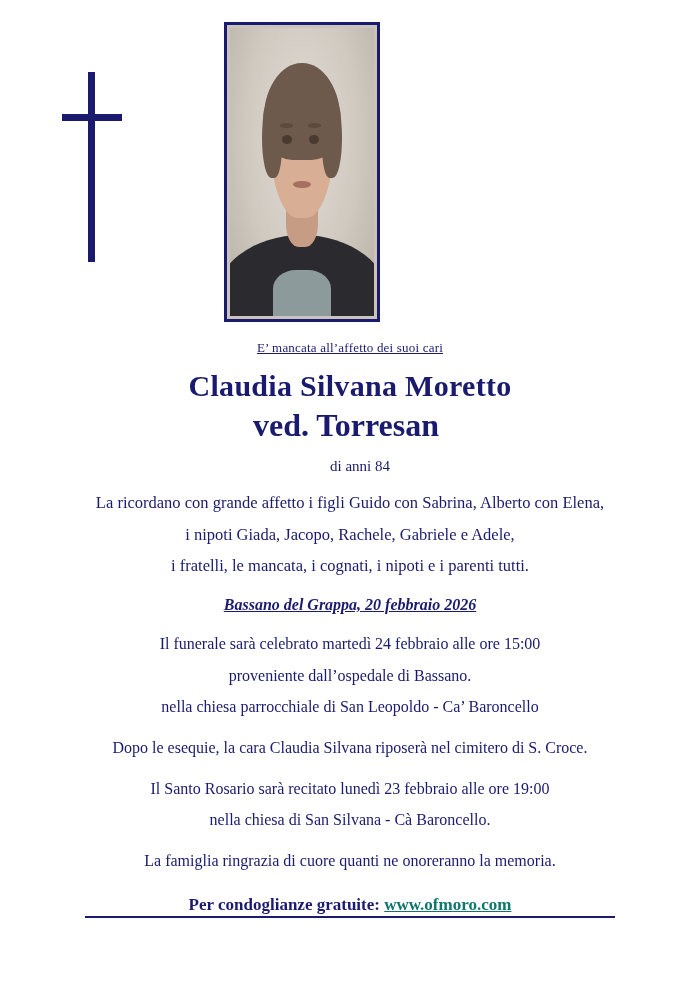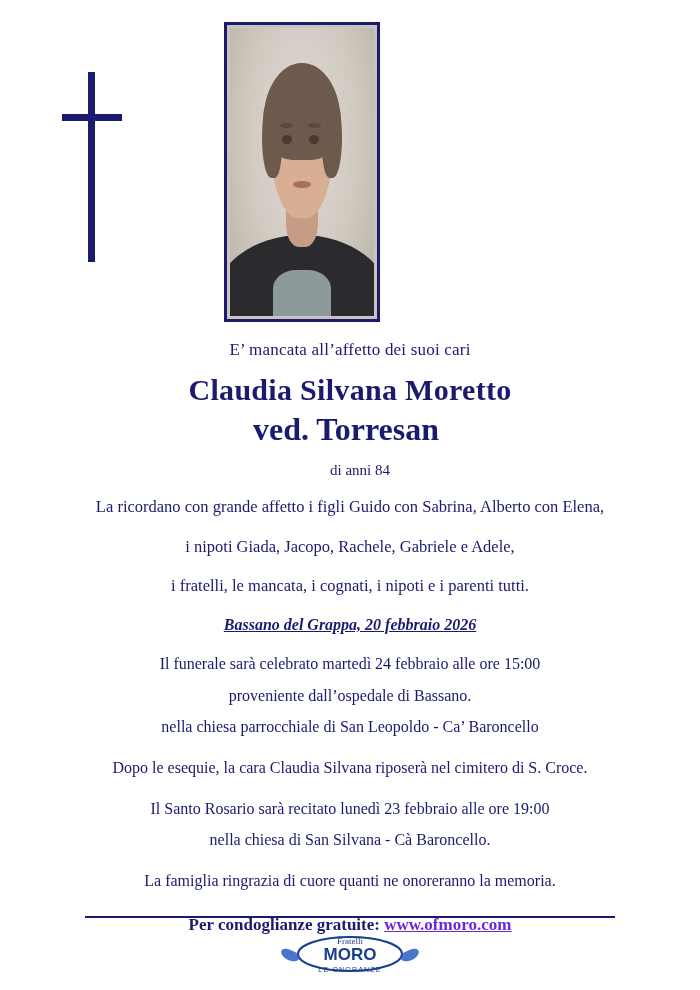--- a/index.html
+++ b/index.html
@@ -168,23 +168,24 @@
 
   
   .content {
     position: absolute;
     left: 0;
     top: 340px;
     width: 700px;
     text-align: center;
   }
   .lead {
-    font-size: 17px;
+    font-size: 13px;
     margin: 0 0 8px 0;
     letter-spacing: .2px;
+    text-decoration: underline;
   }
   .name {
     font-size: 30px;
     margin: 14px 0 0 0;
     line-height: 1.08;
     letter-spacing: .3px;
   }
   .name2 {
     font-size: 32px;
     margin: 6px 8px 0 0;
@@ -193,41 +194,41 @@
   .age {
     font-size: 15px;
     margin: 14px 0 0 0;
     padding-left: 20px;
   }
   .family {
     font-size: 16.5px;
     line-height: 1.45;
     margin: 16px 0 0 0;
   }
-  .family div { margin: 16px; }
+  .family div { margin: 8px; }
   .place-date {
     font-size: 16px;
     font-style: italic;
     font-weight: bold;
     text-decoration: underline;
     margin: 18px 0 0 0;
   }
   .block {
     font-size: 16px;
     line-height: 1.45;
     margin: 18px 0 0 0;
   }
   .block div { margin: 8px; }
   .condolences {
     font-size: 17px;
     font-weight: bold;
     margin: 22px 0 0 0;
   }
   .condolences a {
-    color: #6d28d9;
+    color: #0f766e;
     text-decoration: underline;
   }
 
   .divider {
     position: absolute;
     left: 85px;
     top: 916px;
     width: 530px;
     height: 1.5px;
     background: #1a1a6e;
@@ -309,24 +310,14 @@
     </div>
 
     <p class="condolences">
       <span>Per condoglianze gratuite: </span><a href="#">www.ofmoro.com</a>
     </p>
 
   </div>
 
   <div class="divider"></div>
 
-  <div class="logo">
-    <svg width="156" height="58" viewBox="0 0 156 58" xmlns="http://www.w3.org/2000/svg">
-      <ellipse cx="78" cy="26" rx="52" ry="17" fill="none" stroke="#1a3f8f" stroke-width="2"></ellipse>
-      <path d="M26 26 C 8 14, 4 26, 16 32 C 26 36, 30 30, 26 26 Z" fill="#2a5fc0" opacity="0.85"></path>
-      <path d="M130 26 C 148 14, 152 26, 140 32 C 130 36, 126 30, 130 26 Z" fill="#2a5fc0" opacity="0.85"></path>
-      <text x="78" y="16" text-anchor="middle" font-family="Liberation Serif, serif" font-size="9" fill="#1a3f8f">Fratelli</text>
-      <text x="78" y="32" text-anchor="middle" font-family="Liberation Sans, sans-serif" font-size="17" font-weight="bold" fill="#1a3f8f">MORO</text>
-      <text x="78" y="44" text-anchor="middle" font-family="Liberation Sans, sans-serif" font-size="7" letter-spacing="1.2" fill="#1a3f8f">LE ONORANZE</text>
-    </svg>
-  </div>
 
 </div>
 
 </body></html>

